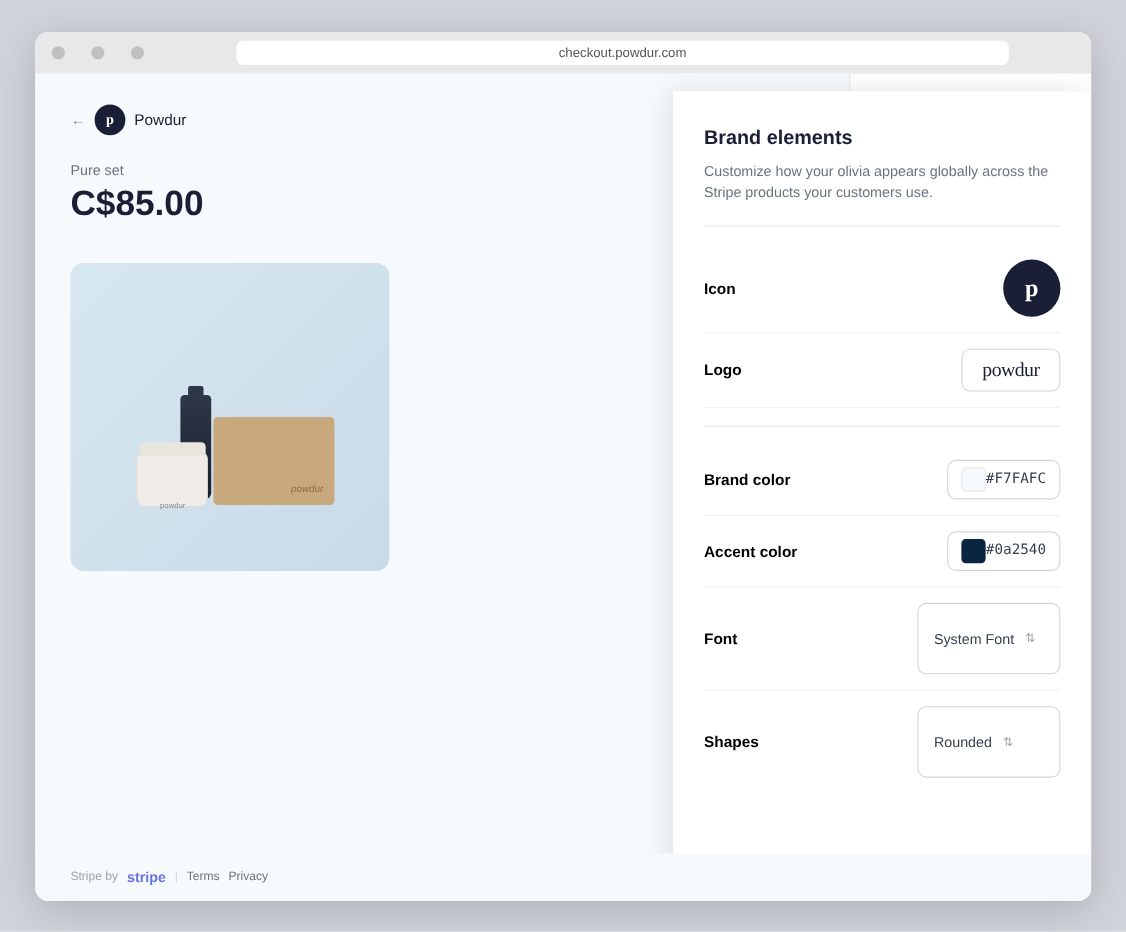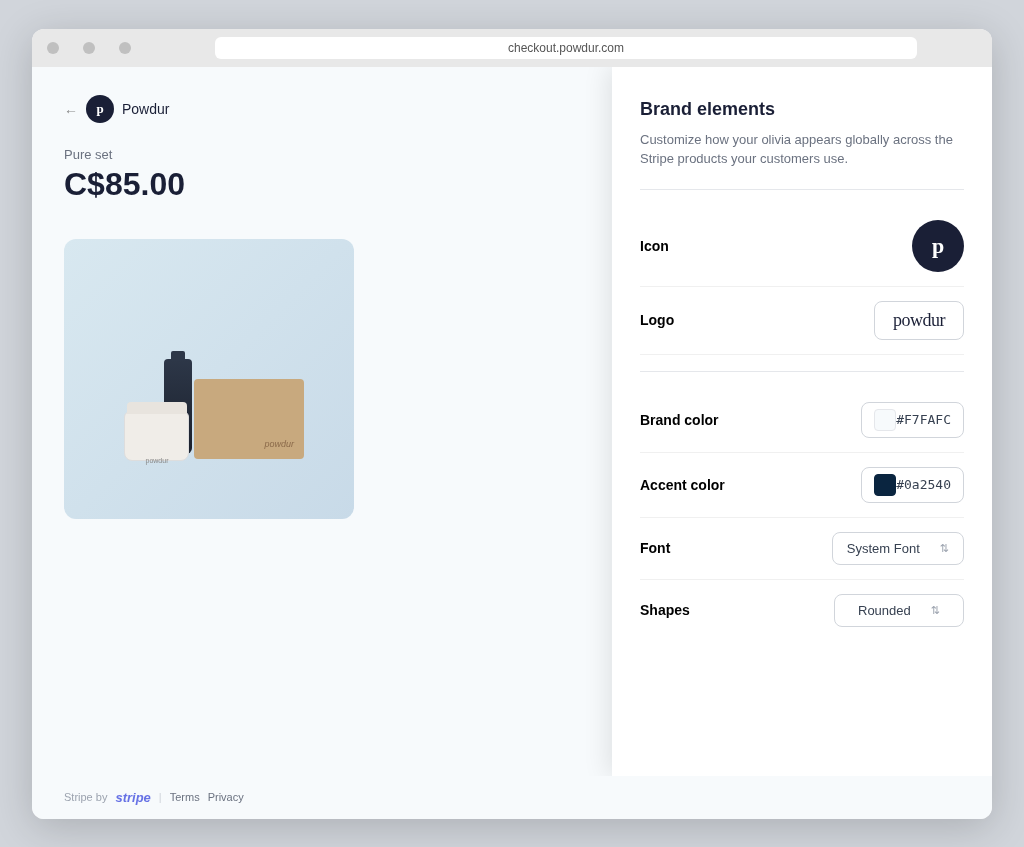--- a/index.html
+++ b/index.html
@@ -271,21 +271,21 @@
       font-weight: 500;
       cursor: pointer;
       width: 100%;
       margin-top: 4px;
     }
 
     
     .brand-panel {
       position: absolute;
       right: 0;
-      top: 0;
+      top: 16px;
       width: 380px;
       height: 100%;
       background: #fff;
       box-shadow: -4px 0 24px rgba(0,0,0,0.10);
       border-radius: 0 0 0 0;
       padding: 32px 28px;
       overflow-y: auto;
       z-index: 10;
     }
 
@@ -376,30 +376,30 @@
     .color-hex {
       font-size: 13px;
       font-family: monospace;
       color: #374151;
     }
 
     
     .select-box {
       display: flex;
       align-items: center;
-      gap: 20px;
+      gap: 10px;
       border: 1px solid #d1d5db;
       border-radius: 8px;
-      padding: 8px 14px;
+      padding: 24px 14px;
       background: #fff;
       cursor: pointer;
       font-size: 13px;
       color: #374151;
       min-width: 130px;
-      justify-content: center;
+      justify-content: flex-start;
     }
 
     .select-chevron {
       font-size: 11px;
       color: #9ca3af;
     }
 
     
     .checkout-footer {
       padding: 14px 32px;
@@ -409,21 +409,20 @@
       font-size: 11px;
       color: #9ca3af;
       background: #f7fafc;
       flex-shrink: 0;
     }
 
     .stripe-logo {
       font-weight: 700;
       color: #6772e5;
       font-size: 13px;
-      font-style: italic;
     }
 
     .footer-sep {
       color: #d1d5db;
     }
 
     .footer-link {
       color: #6b7280;
       cursor: pointer;
       text-decoration: none;

